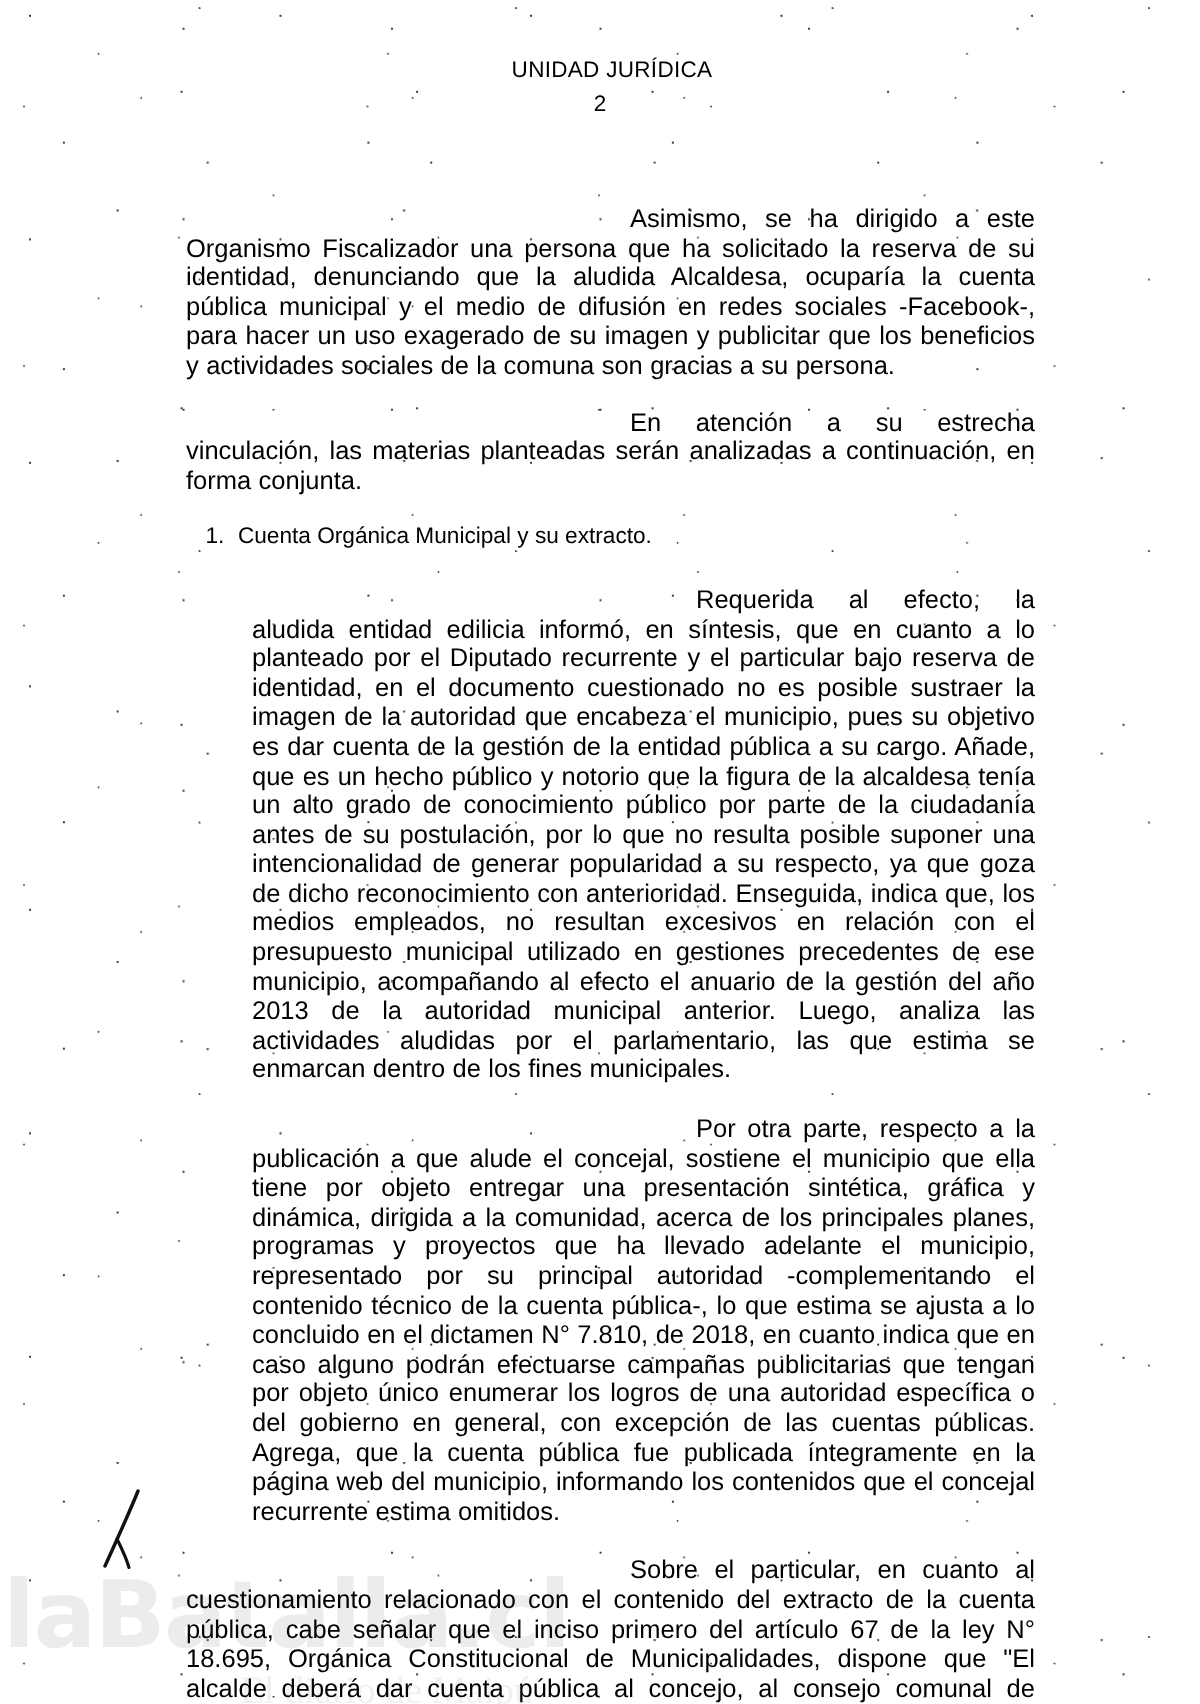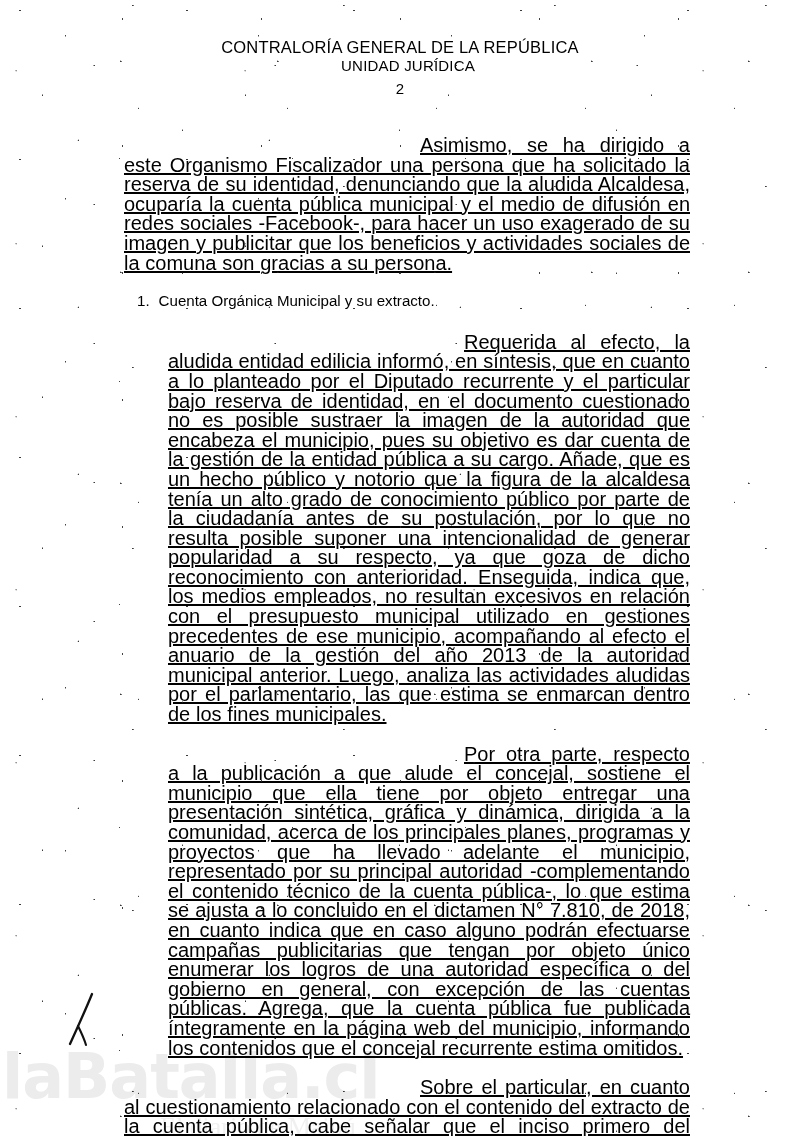--- a/index.html
+++ b/index.html
@@ -85,25 +85,24 @@
     position: absolute;
     top: 136px;
     left: 124px;
     width: 566px;
     z-index: 3;
   }
 
   .para {
     text-align: justify;
     text-justify: inter-word;
-    font-size: 20px;
+    font-size: 17px;
     line-height: 19.6px;
     margin: 0 0 20px 0;
     word-spacing: 0.2px;
-    text-decoration: underline;
   }
   .para .lead-indent {
     display: inline-block;
     width: 296px;
   }
   .para.p-compact {
     margin-bottom: 18px;
   }
   .para.p-long {
     margin-bottom: 20px;
@@ -171,29 +170,29 @@
 <body>
 
 <div class="page">
 
   <div class="watermark">
     <span class="wm-main">laBatalla.cl</span>
     <span class="wm-sub">El diario de Maipú</span>
   </div>
 
   <div class="doc-header">
-    <span class="hdr-line hdr-org">CONTRALORÍA GENERAL DE LA REPÚBLICA</span>
     <span class="hdr-line hdr-unit">UNIDAD JURÍDICA</span>
     <span class="hdr-page-number">2</span>
   </div>
 
   <div class="doc-body">
 
     <p class="para p-compact"><span class="lead-indent"></span><span>Asimismo, se ha dirigido a este Organismo Fiscalizador una persona que ha solicitado la reserva de su identidad, denunciando que la aludida Alcaldesa, ocuparía la cuenta pública municipal y el medio de difusión en redes sociales -Facebook-, para hacer un uso exagerado de su imagen y publicitar que los beneficios y actividades sociales de la comuna son gracias a su persona.</span></p>
 
+    <p class="para p-compact"><span class="lead-indent"></span><span>En atención a su estrecha vinculación, las materias planteadas serán analizadas a continuación, en forma conjunta.</span></p>
 
     <div class="numbered-item">
       <span class="num">1.</span>
       <span class="item-text">Cuenta Orgánica Municipal y su extracto.</span>
     </div>
 
     <p class="para p-long"><span class="lead-indent"></span><span>Requerida al efecto, la aludida entidad edilicia informó, en síntesis, que en cuanto a lo planteado por el Diputado recurrente y el particular bajo reserva de identidad, en el documento cuestionado no es posible sustraer la imagen de la autoridad que encabeza el municipio, pues su objetivo es dar cuenta de la gestión de la entidad pública a su cargo. Añade, que es un hecho público y notorio que la figura de la alcaldesa tenía un alto grado de conocimiento público por parte de la ciudadanía antes de su postulación, por lo que no resulta posible suponer una intencionalidad de generar popularidad a su respecto, ya que goza de dicho reconocimiento con anterioridad. Enseguida, indica que, los medios empleados, no resultan excesivos en relación con el presupuesto municipal utilizado en gestiones precedentes de ese municipio, acompañando al efecto el anuario de la gestión del año 2013 de la autoridad municipal anterior. Luego, analiza las actividades aludidas por el parlamentario, las que estima se enmarcan dentro de los fines municipales.</span></p>
 
     <p class="para p-long"><span class="lead-indent"></span><span>Por otra parte, respecto a la publicación a que alude el concejal, sostiene el municipio que ella tiene por objeto entregar una presentación sintética, gráfica y dinámica, dirigida a la comunidad, acerca de los principales planes, programas y proyectos que ha llevado adelante el municipio, representado por su principal autoridad -complementando el contenido técnico de la cuenta pública-, lo que estima se ajusta a lo concluido en el dictamen N° 7.810, de 2018, en cuanto indica que en caso alguno podrán efectuarse campañas publicitarias que tengan por objeto único enumerar los logros de una autoridad específica o del gobierno en general, con excepción de las cuentas públicas. Agrega, que la cuenta pública fue publicada íntegramente en la página web del municipio, informando los contenidos que el concejal recurrente estima omitidos.</span></p>
 

